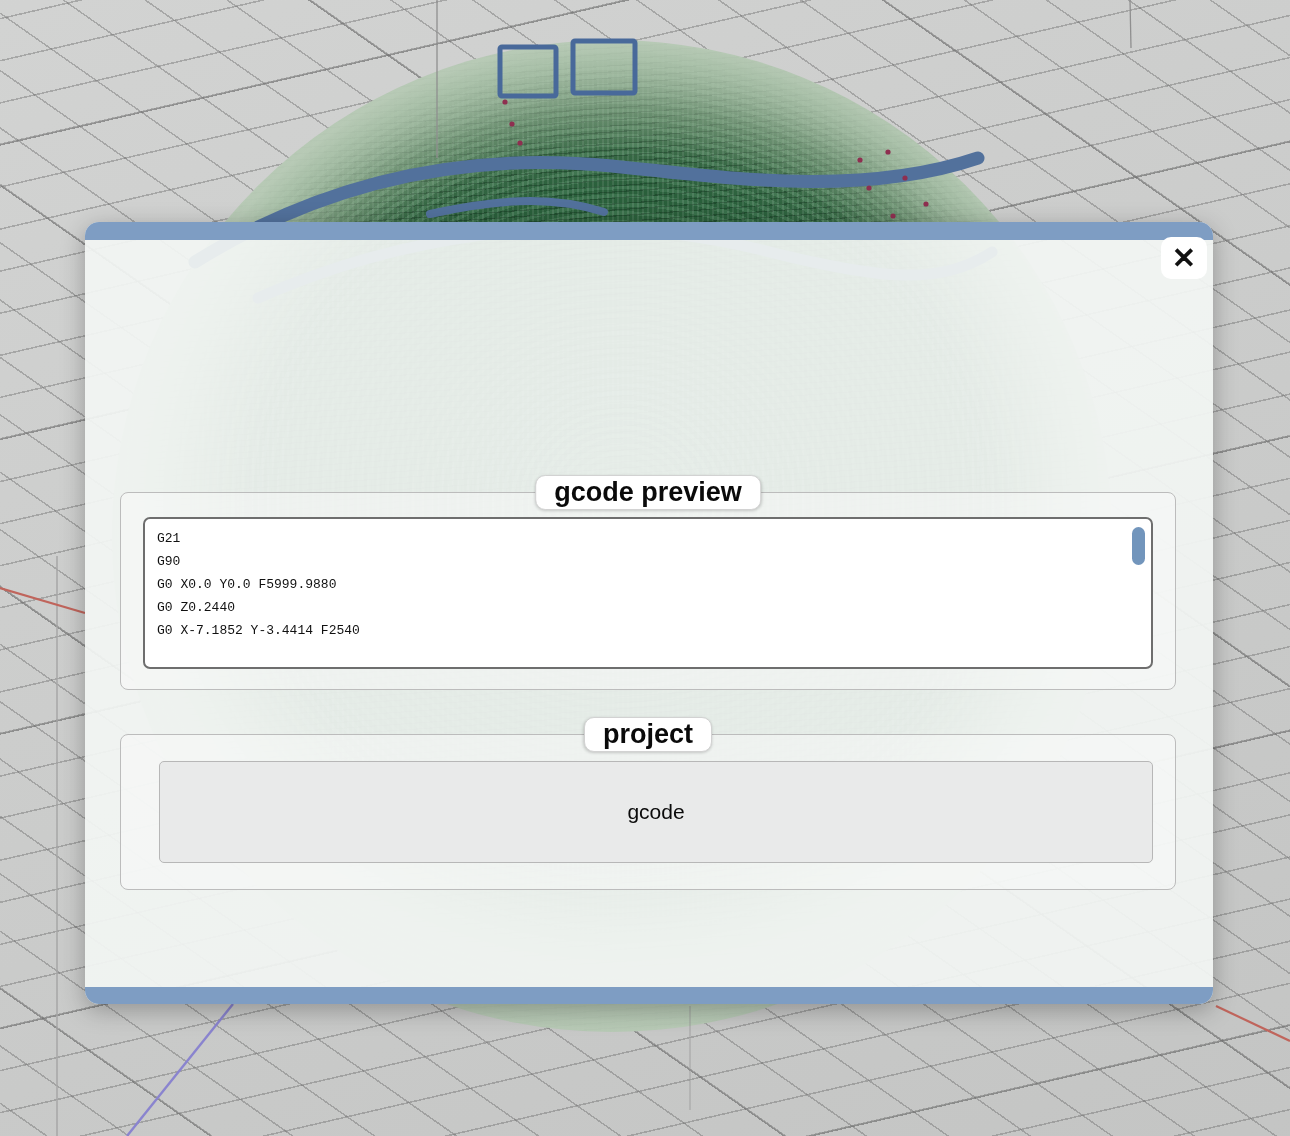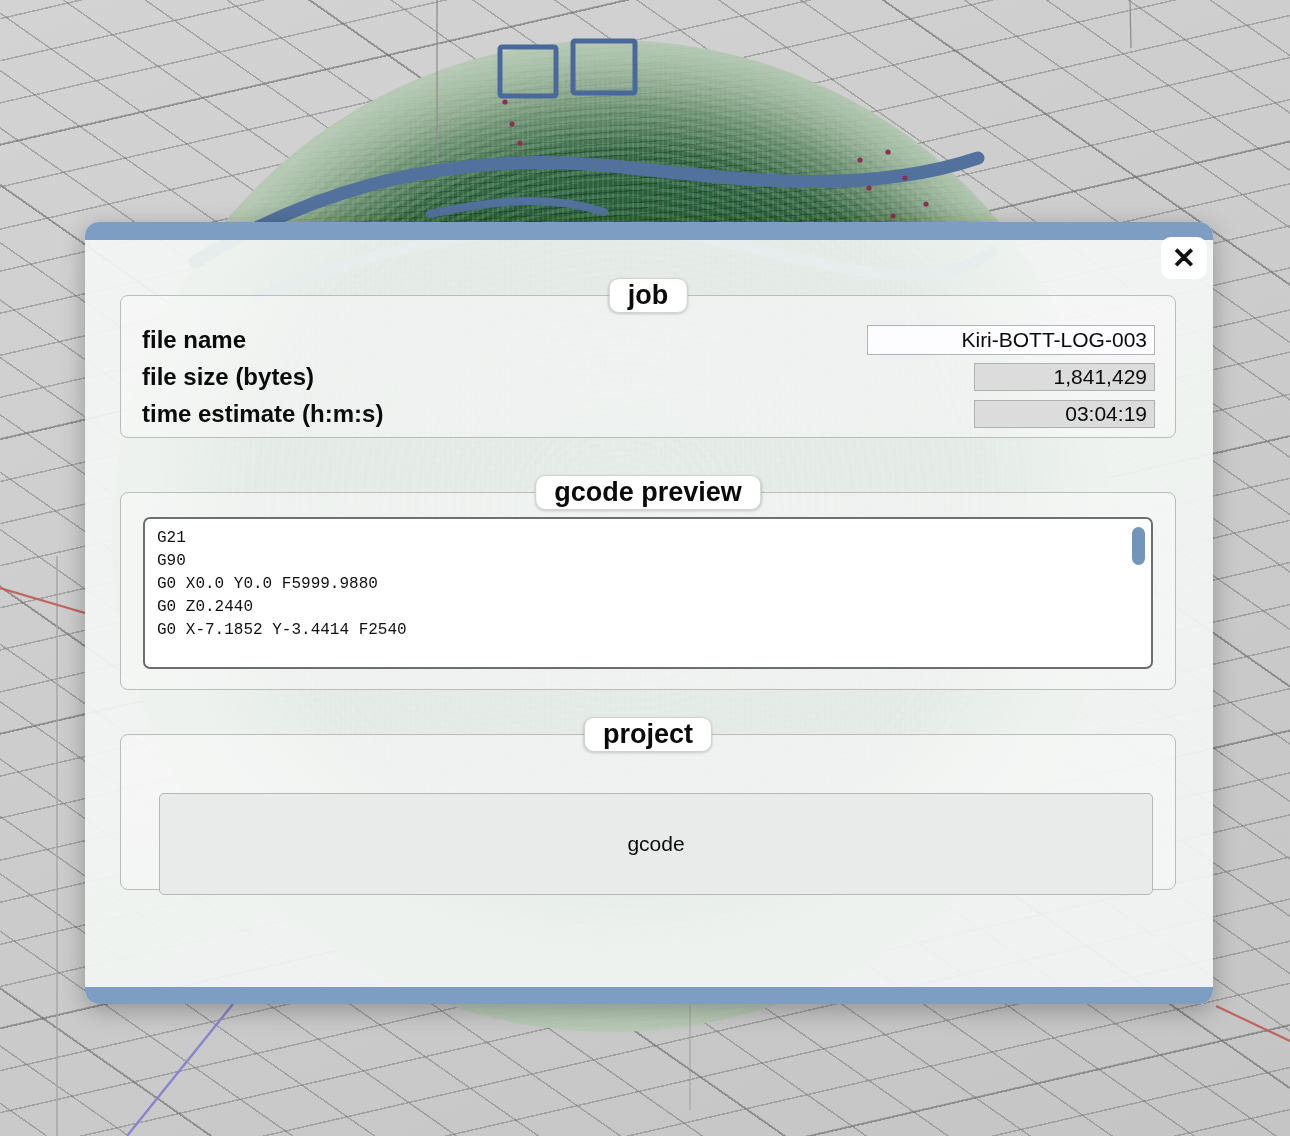--- a/index.html
+++ b/index.html
@@ -74,28 +74,28 @@
   .in-edit{width:288px;height:30px;background:#fdfdff;border:1px solid #b2b2bd;}
   .in-ro{width:181px;height:28px;background:#dcdcdc;border:1px solid #b0b0b0;}
 
   .gcode-box{
     position:absolute;left:22px;right:22px;top:24px;height:152px;
     background:#fff;border:2px solid #6e6e6e;border-radius:7px;
     box-sizing:border-box;overflow:hidden;
   }
   .gcode-box pre{
     margin:8px 12px;font-family:"Liberation Mono","DejaVu Sans Mono",monospace;
-    font-size:16px;line-height:23px;color:#111;
+    font-size:13px;line-height:23px;color:#111;
   }
   .scroll-thumb{
     position:absolute;top:8px;right:6px;width:13px;height:38px;
     background:#7295bc;border-radius:7px;
   }
 
-  .btn-row{position:absolute;left:38px;right:22px;top:26px;display:flex;gap:10px;margin-top:32px;}
+  .btn-row{position:absolute;left:38px;right:22px;top:26px;display:flex;gap:10px;}
   .dl-btn{
     height:100px;background:#e9eaea;border:1px solid #b7b7b7;border-radius:5px;
     display:flex;align-items:center;justify-content:center;
     font-size:21px;color:#0a0a0a;cursor:pointer;
   }
   .dl-btn.b1{flex:52;}
   .dl-btn.b2{flex:48;}
 
   .support{
     position:absolute;left:0;right:0;top:702px;text-align:center;
@@ -141,37 +141,20 @@
     </g>
   </svg>
 
   <div class="dialog">
     <div class="bar top"></div>
 
     <div class="close">
       <span>✕</span>
     </div>
 
-    <div class="panel panel-job">
-      <div class="tab">job</div>
-      <div class="rows">
-        <div class="row">
-          <span class="lbl">file name</span>
-          <input class="in-edit" type="text" value="Kiri-BOTT-LOG-003" style="">
-        </div>
-        <div class="row">
-          <span class="lbl">file size (bytes)</span>
-          <input class="in-ro" type="text" readonly="" value="1,841,429" style="">
-        </div>
-        <div class="row">
-          <span class="lbl">time estimate (h:m:s)</span>
-          <input class="in-ro" type="text" readonly="" value="03:04:19" style="">
-        </div>
-      </div>
-    </div>
 
     <div class="panel panel-gcode">
       <div class="tab">gcode preview</div>
       <div class="gcode-box">
         <pre>G21
 G90
 G0 X0.0 Y0.0 F5999.9880
 G0 Z0.2440
 G0 X-7.1852 Y-3.4414 F2540</pre>
         <div class="scroll-thumb"></div>

